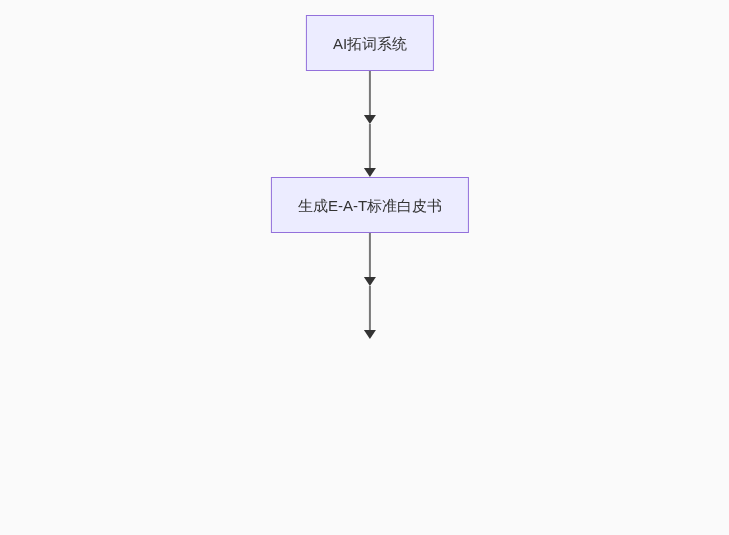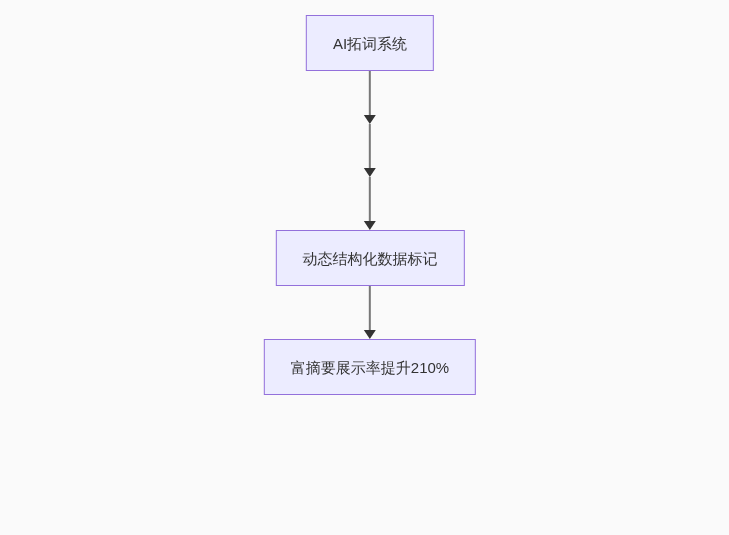--- a/index.html
+++ b/index.html
@@ -72,29 +72,28 @@
       <div class="line"></div>
       <div class="head"></div>
     </div>
 
 
     <div class="arrow">
       <div class="line"></div>
       <div class="head"></div>
     </div>
 
+    <div class="node">生成E-A-T标准白皮书</div>
 
     <div class="arrow">
       <div class="line"></div>
       <div class="head"></div>
     </div>
 
-    <div class="node">动态结构化数据标记</div>
 
     <div class="arrow">
       <div class="line"></div>
       <div class="head"></div>
     </div>
 
-    <div class="node">富摘要展示率提升210%</div>
 
   </div>
 </div>
 
 </body></html>

